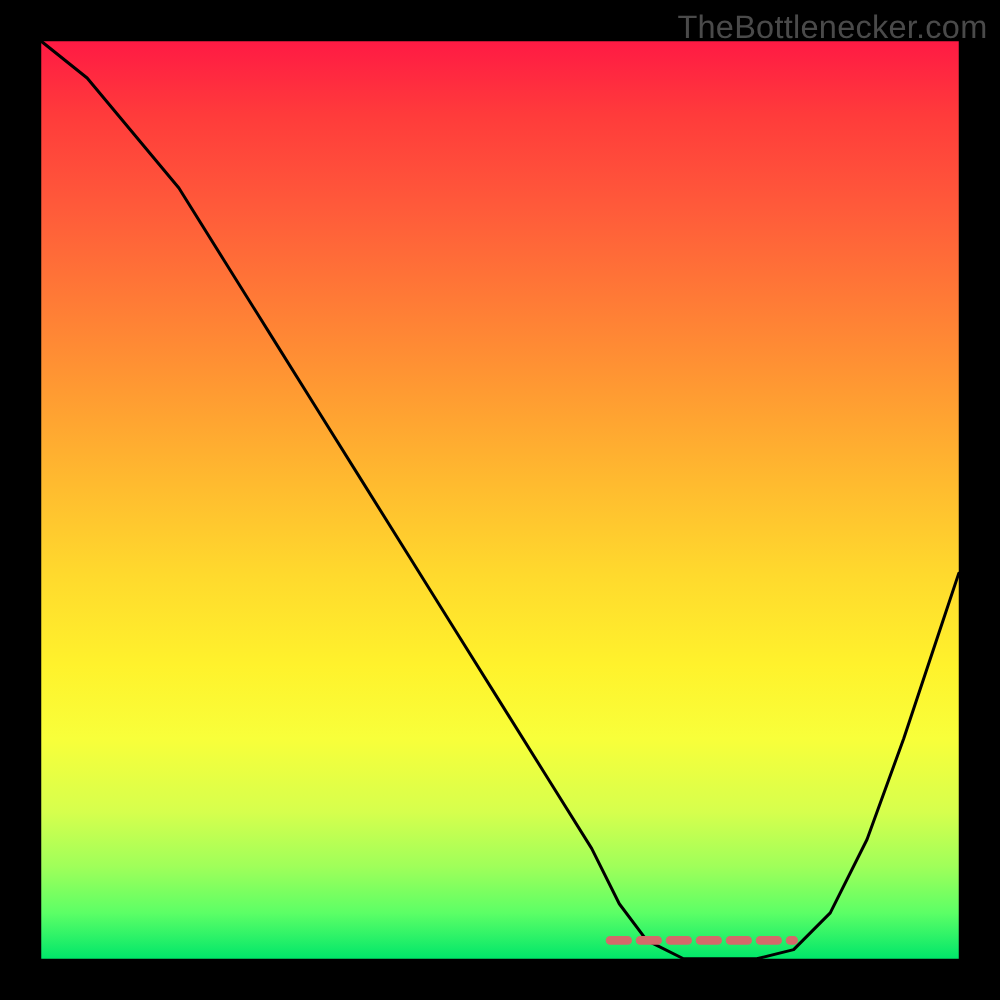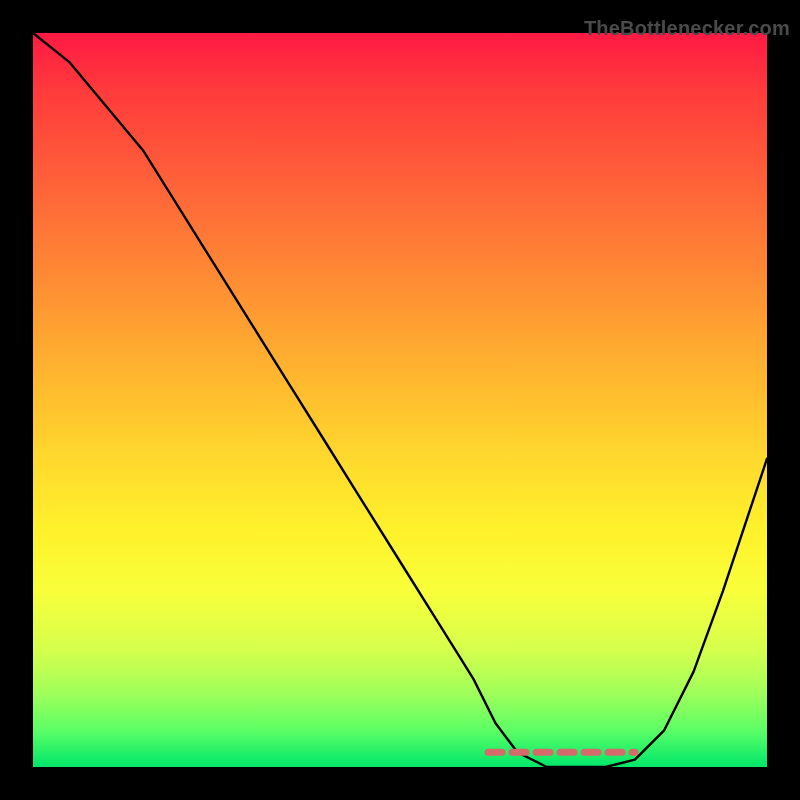--- a/index.html
+++ b/index.html
@@ -45,25 +45,24 @@
     top: 0;
     width: 734px;
     height: 734px;
     overflow: visible;
   }
   .watermark {
     position: absolute;
     top: 6px;
     right: 10px;
     color: #4a4a4a;
-    font-size: 20px;
-    font-weight: 700;
+    font-size: 26px;
+    font-weight: 400;
     letter-spacing: 0.2px;
     user-select: none;
-    margin-top: 11px;
   }
 </style>
 </head>
 <body>
 
 <div class="frame">
 
   <div class="plot-area">
     <svg class="curve-svg" viewBox="0 0 734 734" preserveAspectRatio="none">
       <path id="main-curve" fill="none" stroke="#000000" stroke-width="2.4" stroke-linejoin="round" stroke-linecap="round" d="M0.0 0.0 L36.7 29.4 L73.4 73.4 L110.1 117.4 L146.8 176.2 L183.5 234.9 L220.2 293.6 L256.9 352.3 L293.6 411.0 L330.3 469.8 L367.0 528.5 L403.7 587.2 L440.4 645.9 L462.4 690.0 L484.4 719.3 L513.8 734.0 L543.2 734.0 L572.5 734.0 L601.9 726.7 L631.2 697.3 L660.6 638.6 L690.0 557.8 L719.3 469.8 L734.0 425.7"></path>

